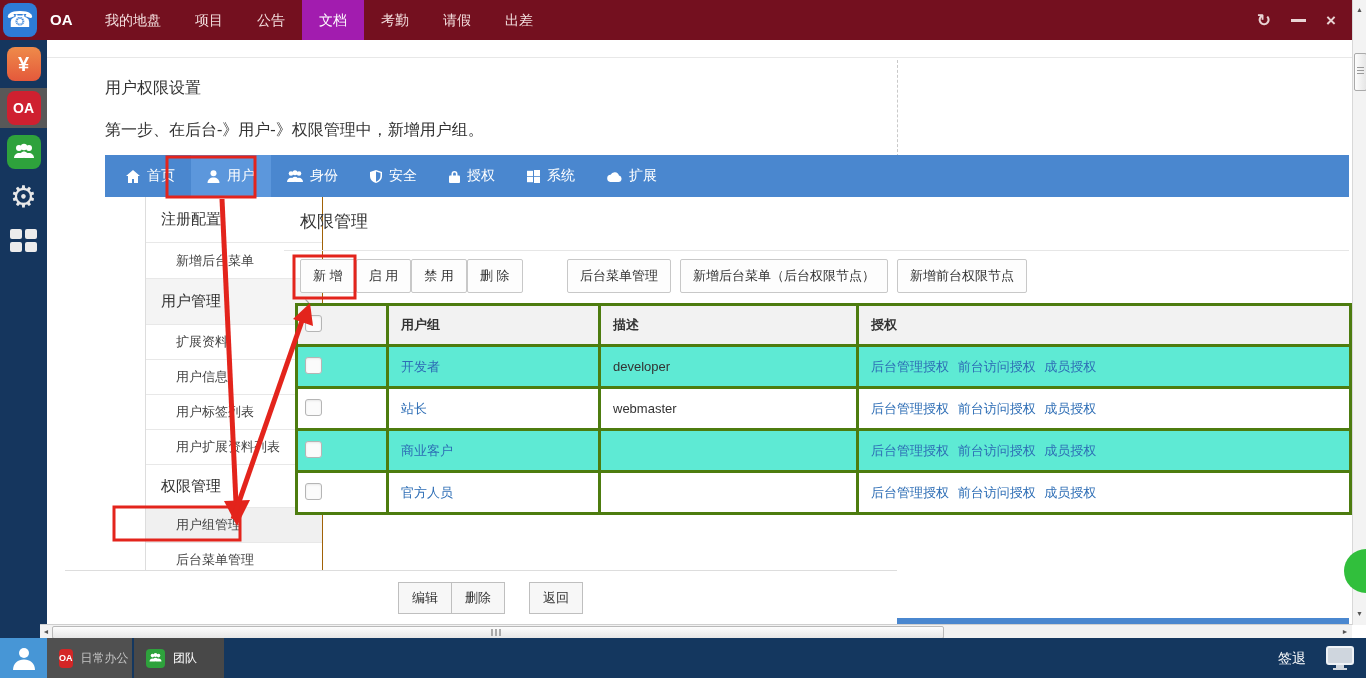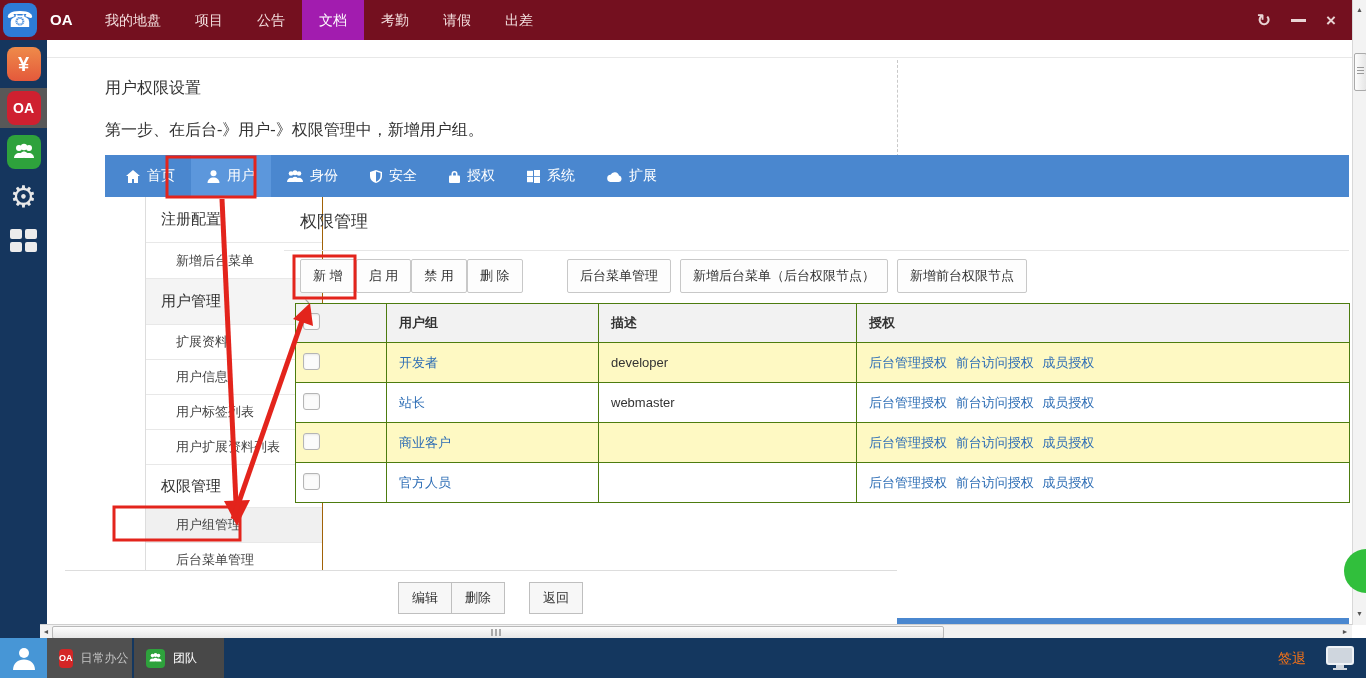--- a/index.html
+++ b/index.html
@@ -59,24 +59,24 @@
   
   #panel-title{left:300px;top:210px;font-size:17px;color:#333;}
   #panel-title-line{left:284px;top:250px;width:1065px;height:0;border-top:1px solid #e6e6e6;}
   .btnbar{top:259px;display:flex;}
   #btnbar1{left:300px;}
   #btnbar2{left:567px;gap:9px;}
   .pbtn{height:34px;line-height:32px;box-sizing:border-box;border:1px solid #c8c8c8;background:#fdfdfd;
     padding:0 12px;font-size:13px;color:#333;border-radius:2px;white-space:nowrap;}
   #grid-table{left:295px;top:303px;width:1054px;border-collapse:collapse;table-layout:fixed;
     font-size:13px;color:#333;background:#fff;}
-  #grid-table th,#grid-table td{border:1px solid #4d7c0f;padding:0 0 0 12px;text-align:left;overflow:hidden;white-space:nowrap;}
+  #grid-table th,#grid-table td{border:3px solid #4d7c0f;padding:0 0 0 12px;text-align:left;overflow:hidden;white-space:nowrap;}
   #grid-table th{height:38px;background:#f2f2f2;font-weight:bold;font-size:13px;}
   #grid-table td{height:39px;font-weight:normal;}
-  #grid-table tr.odd td{background:#fef9c3;}
+  #grid-table tr.odd td{background:#5eead4;}
   .cell-check{padding-left:7px !important;}
   .checkbox{width:15px;height:15px;border:1px solid #b5b5b5;border-radius:3px;background:#fbfbfb;
     box-shadow:inset 0 1px 2px rgba(0,0,0,.08);display:inline-block;}
   a.grid-link{color:#2d6db5;text-decoration:none;}
   .auth-links a{margin-right:5px;}
 
   #image-bottom-line{left:65px;top:570px;width:832px;height:0;border-top:1px solid #ddd;}
 
   
   #footer-btns{left:398px;top:582px;display:flex;}
@@ -108,21 +108,21 @@
   
   #taskbar{left:0;top:638px;width:1366px;height:40px;background:#14375f;color:#fff;z-index:40;}
   #tb-person{left:0;top:0;width:47px;height:40px;background:#4796d6;display:flex;align-items:center;justify-content:center;}
   .tb-tab{top:0;height:40px;display:flex;align-items:center;gap:8px;padding:0 12px;box-sizing:border-box;}
   #tb-tab1{left:47px;width:85px;background:#505050;color:#c3c3c3;}
   #tb-tab2{left:134px;width:90px;background:#484848;color:#fff;}
   .tb-tab .label{font-size:12px;white-space:nowrap;}
   #tb-oa-badge{width:19px;height:19px;background:#d42626;border-radius:4px;color:#fff;font-size:9px;font-weight:bold;
     display:flex;align-items:center;justify-content:center;}
   #tb-team-badge{width:19px;height:19px;background:#2ea23c;border-radius:4px;display:flex;align-items:center;justify-content:center;}
-  #signout{right:60px;top:0;height:40px;line-height:40px;font-size:14px;color:#f97316;}
+  #signout{right:60px;top:0;height:40px;line-height:40px;font-size:14px;color:#ffffff;}
   #monitor-icon{right:12px;top:8px;}
 
   
   #annotations{left:0;top:0;width:1366px;height:678px;z-index:100;pointer-events:none;}
 </style>
 </head>
 <body>
 
 <div id="stage">
 

